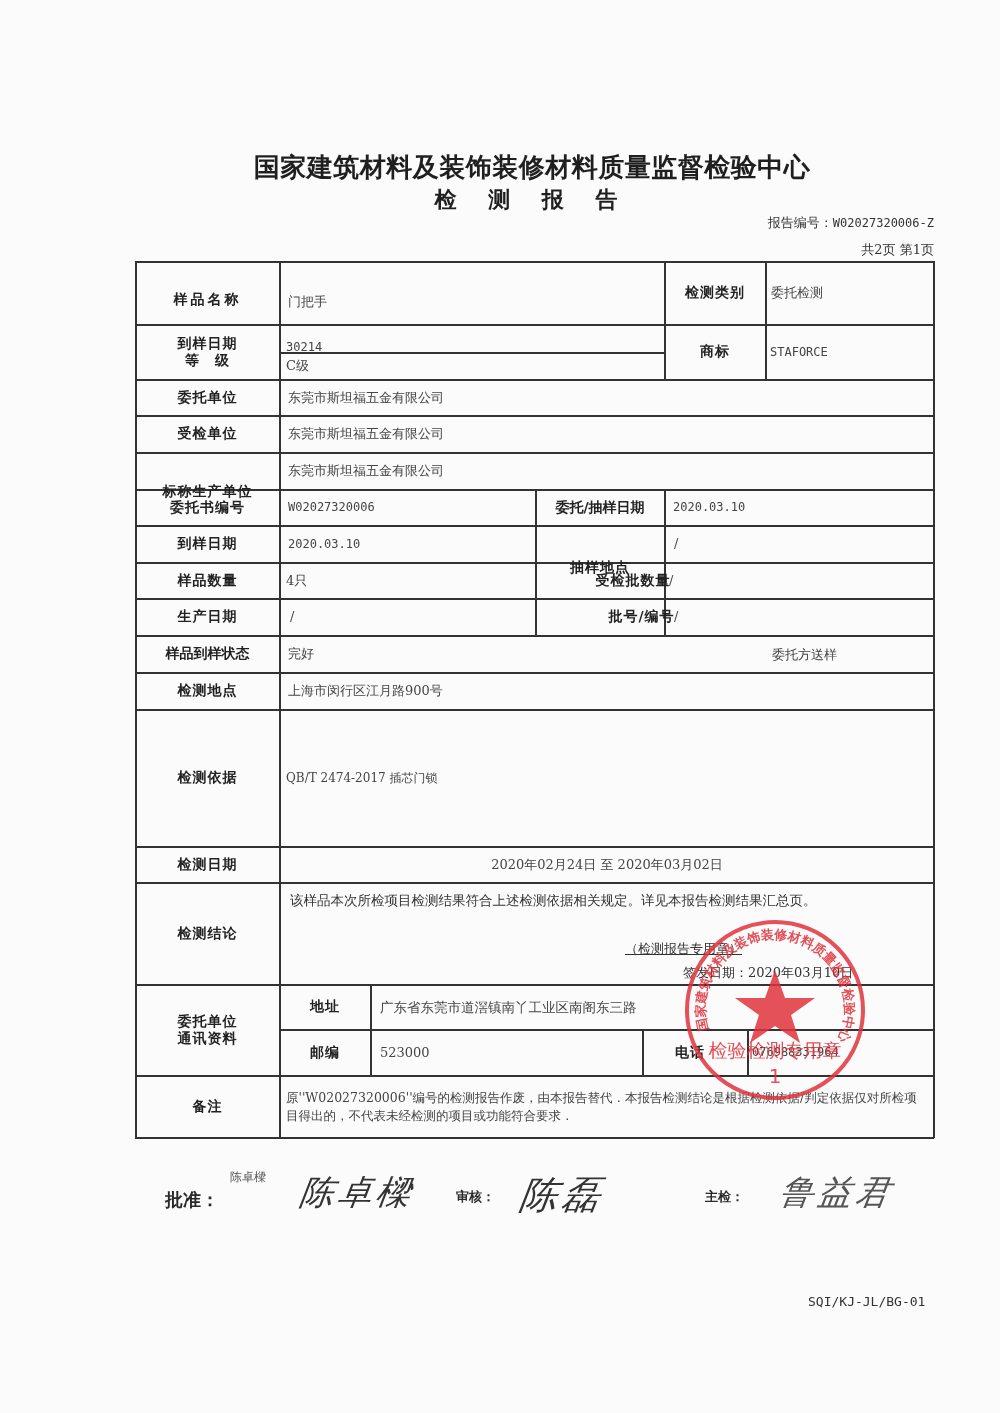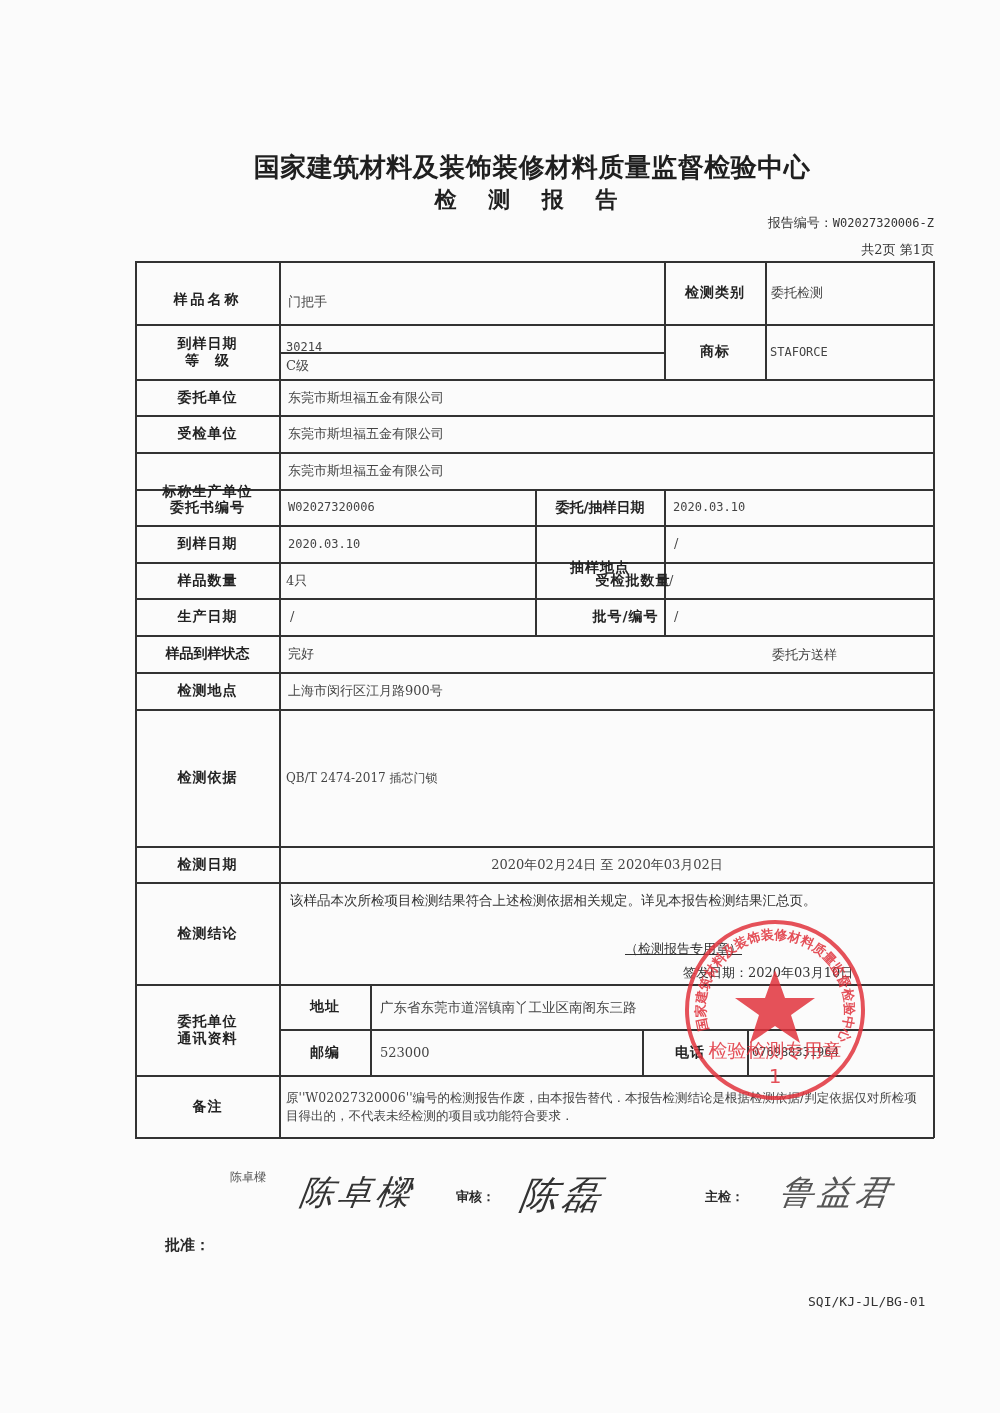--- a/index.html
+++ b/index.html
@@ -121,21 +121,21 @@
 <div class="lbl" style="left:536px;top:526px;width:128px;height:36px;margin-top:24px;">抽样地点</div>
 <div class="val" style="left:674px;top:526px;height:36px;">/</div>
 
 <div class="lbl" style="left:136px;top:563px;width:143px;height:35px;">样品数量</div>
 <div class="val" style="left:286px;top:563px;height:35px;">4只</div>
 <div class="lbl" style="left:536px;top:563px;width:128px;height:35px;padding-left:33px;">受检批数量</div>
 <div class="val" style="left:669px;top:563px;height:35px;">/</div>
 
 <div class="lbl" style="left:136px;top:599px;width:143px;height:36px;">生产日期</div>
 <div class="val" style="left:290px;top:599px;height:36px;">/</div>
-<div class="lbl" style="left:556px;top:599px;width:139px;height:36px;">批号/编号</div>
+<div class="lbl" style="left:536px;top:599px;width:139px;height:36px;padding-left:36px;">批号/编号</div>
 <div class="val" style="left:674px;top:599px;height:36px;">/</div>
 
 <div class="lbl" style="left:136px;top:636px;width:143px;height:36px;letter-spacing:0;">样品到样状态</div>
 <div class="val" style="left:288px;top:636px;height:36px;">完好</div>
 <div class="val" style="left:772px;top:636px;height:38px;">委托方送样</div>
 
 <div class="lbl" style="left:136px;top:673px;width:143px;height:36px;">检测地点</div>
 <div class="val" style="left:288px;top:673px;height:36px;">上海市闵行区江月路900号</div>
 
 <div class="lbl" style="left:136px;top:710px;width:143px;height:136px;">检测依据</div>
@@ -171,21 +171,21 @@
   </defs>
   <circle cx="95" cy="95" r="88" fill="none" stroke="#e0323c" stroke-width="4" opacity="0.85"></circle>
   <text font-size="13" fill="#e0323c" opacity="0.85" font-family="DejaVu Sans, sans-serif" font-weight="bold">
     <textPath href="#ringPath" startOffset="2%">国家建筑材料及装饰装修材料质量监督检验中心</textPath>
   </text>
   <polygon points="95,55 105,83 135,83 111,100 120,128 95,111 70,128 79,100 55,83 85,83" fill="#e0323c" opacity="0.85"></polygon>
   <text x="95" y="142" text-anchor="middle" font-size="19" fill="#e0323c" opacity="0.85" font-family="DejaVu Sans, sans-serif">检验检测专用章</text>
   <text x="95" y="168" text-anchor="middle" font-size="20" fill="#e0323c" opacity="0.85" font-family="DejaVu Sans, sans-serif">1</text>
 </svg>
 
-<div class="abs" style="left:165px;top:1188px;font-family:Liberation Sans, sans-serif;font-weight:bold;font-size:15px;margin-top:48px;">批准：</div>
+<div class="abs" style="left:165px;top:1188px;font-family:Liberation Sans, sans-serif;font-weight:bold;font-size:18px;">批准：</div>
 <div class="abs" style="left:230px;top:1169px;font-size:12px;color:#555;">陈卓樑</div>
 <div class="sig" style="left:300px;top:1170px;">陈卓樑</div>
 <div class="abs" style="left:456px;top:1188px;font-family:'DejaVu Sans',sans-serif;font-weight:bold;font-size:13px;">审核：</div>
 <div class="sig" style="left:520px;top:1170px;font-size:38px;">陈磊</div>
 <div class="abs" style="left:705px;top:1188px;font-family:'DejaVu Sans',sans-serif;font-weight:bold;font-size:13px;">主检：</div>
 <div class="sig" style="left:780px;top:1170px;color:#555;">鲁益君</div>
 
 <div class="abs mono" style="left:808px;top:1294px;font-size:13px;color:#333;">SQI/KJ-JL/BG-01</div>
 
 </body></html>

